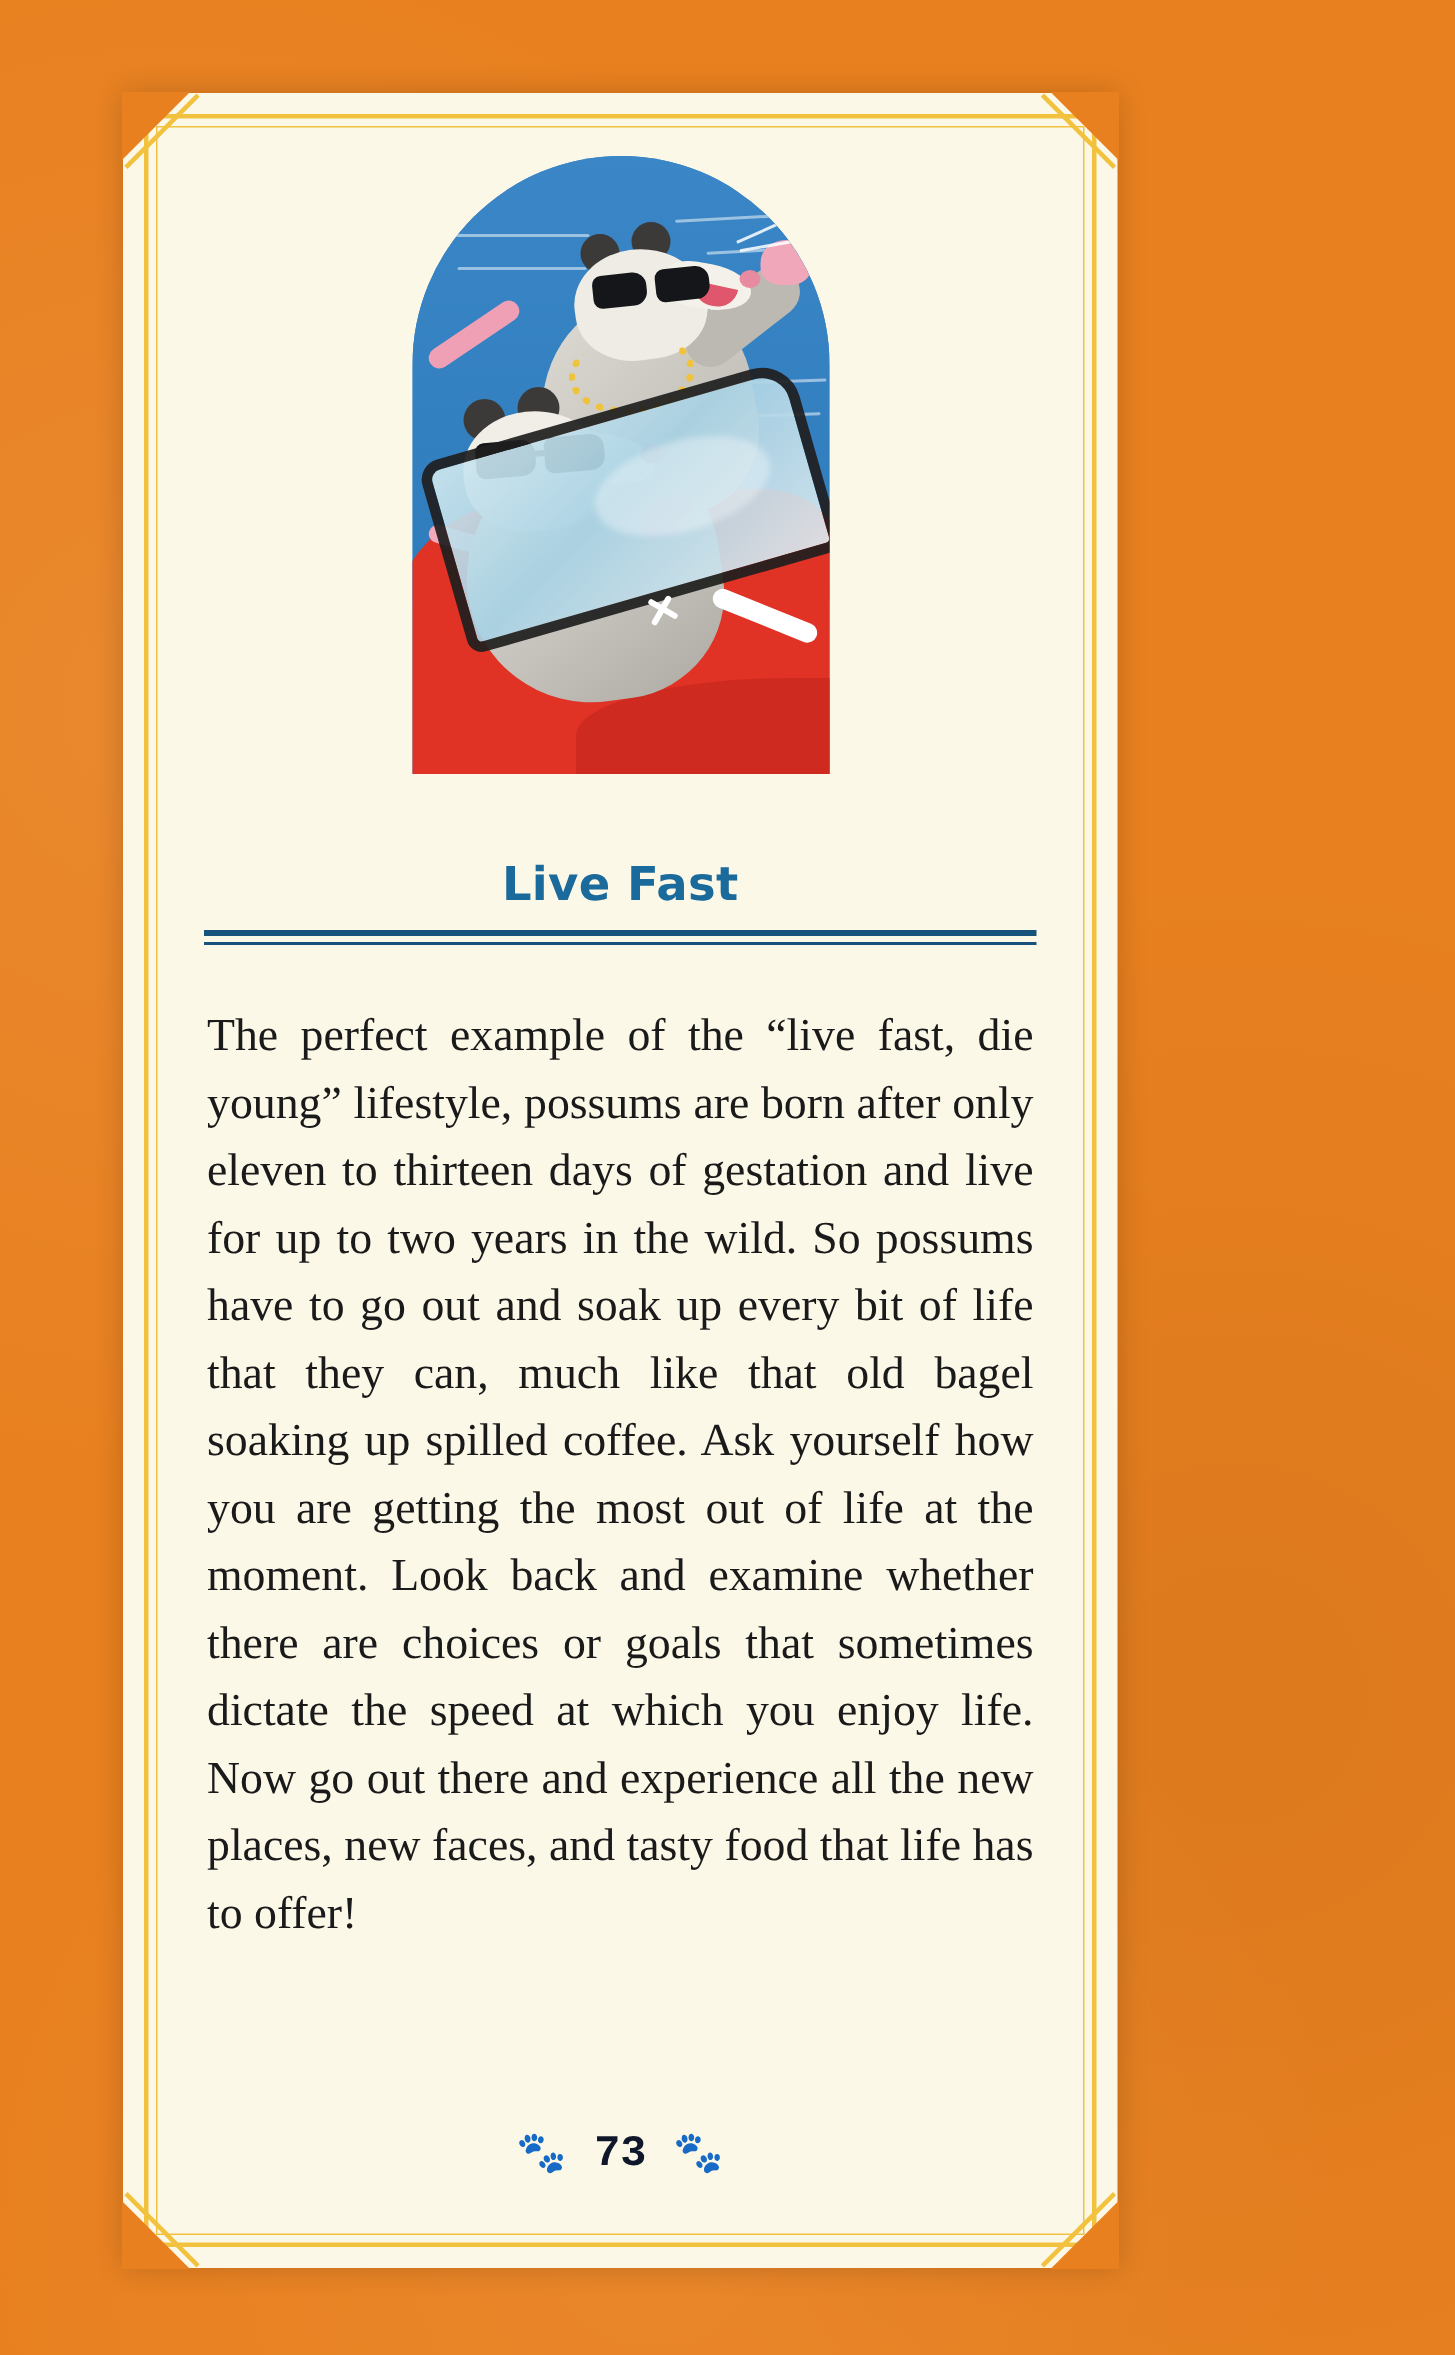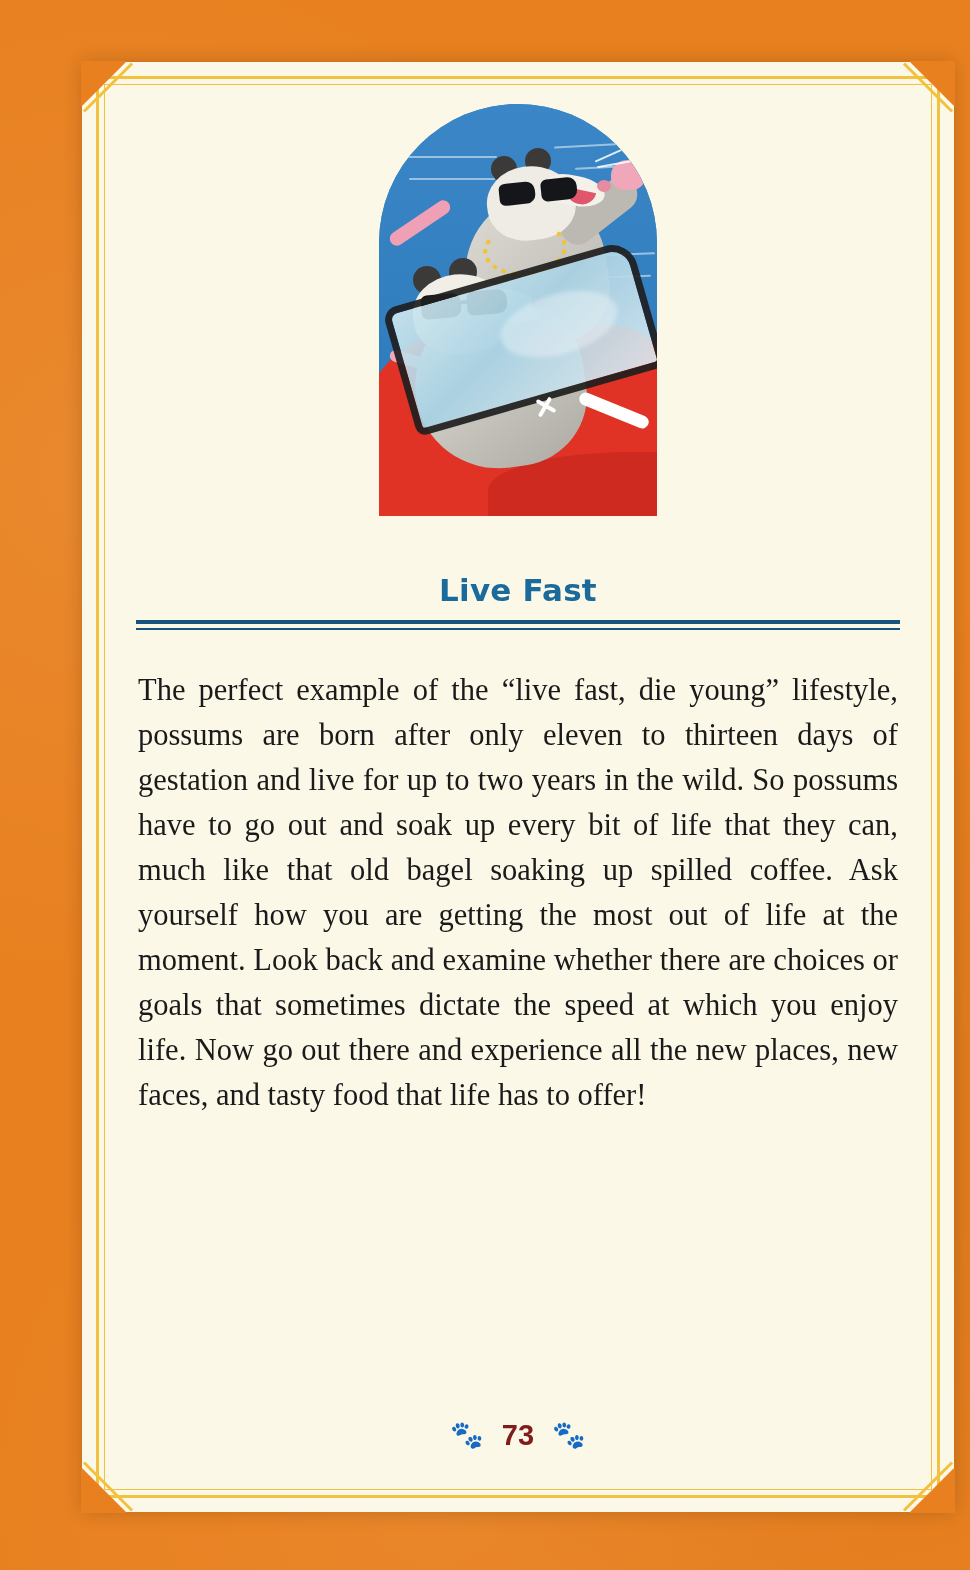--- a/index.html
+++ b/index.html
@@ -22,21 +22,21 @@
       radial-gradient(circle at 12% 30%, rgba(255,255,255,0.07) 0%, rgba(255,255,255,0) 38%),
       radial-gradient(circle at 85% 72%, rgba(0,0,0,0.05) 0%, rgba(0,0,0,0) 40%),
       radial-gradient(circle at 45% 95%, rgba(255,255,255,0.05) 0%, rgba(255,255,255,0) 30%);
     pointer-events: none;
   }
 
   .page {
     position: absolute;
     left: 82px;
     top: 62px;
-    width: 872px;
+    width: 663px;
     height: 1450px;
   }
 
   
   .card {
     position: absolute;
     inset: 0;
     background: #fcf8e8;
     box-shadow: 0 0 18px rgba(0,0,0,0.18);
   }
@@ -364,22 +364,22 @@
     align-items: center;
     justify-content: center;
     gap: 18px;
   }
   .paw {
     color: #e8801f;
     font-size: 27px;
     line-height: 1;
   }
   .page-number {
-    color: #7f1d1d;
-    font-family: Liberation Sans, sans-serif;
+    color: #0f172a;
+    font-family: Liberation Mono, monospace;
     font-weight: bold;
     font-size: 29px;
   }
 </style>
 </head>
 <body>
 
 <div class="bg-texture"></div>
 
 <div class="page">

